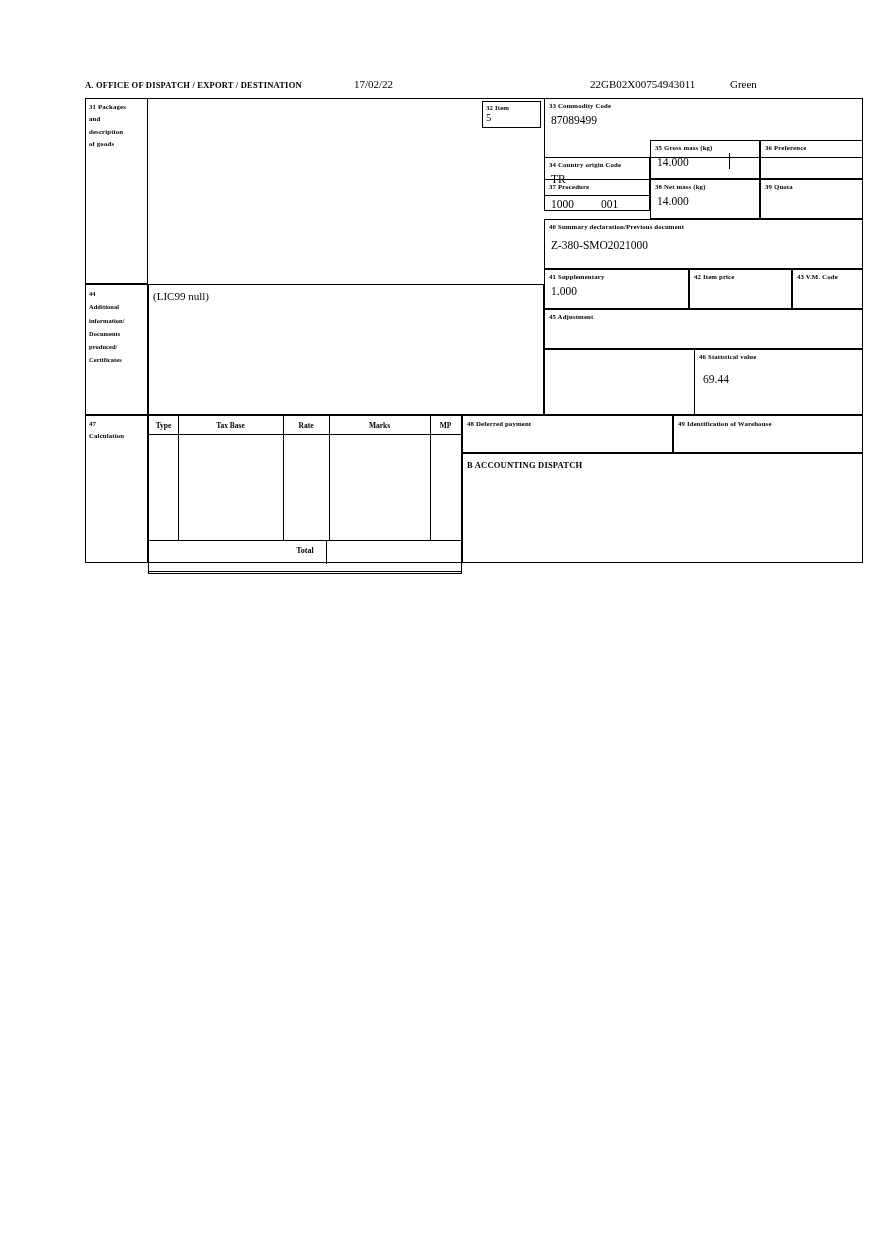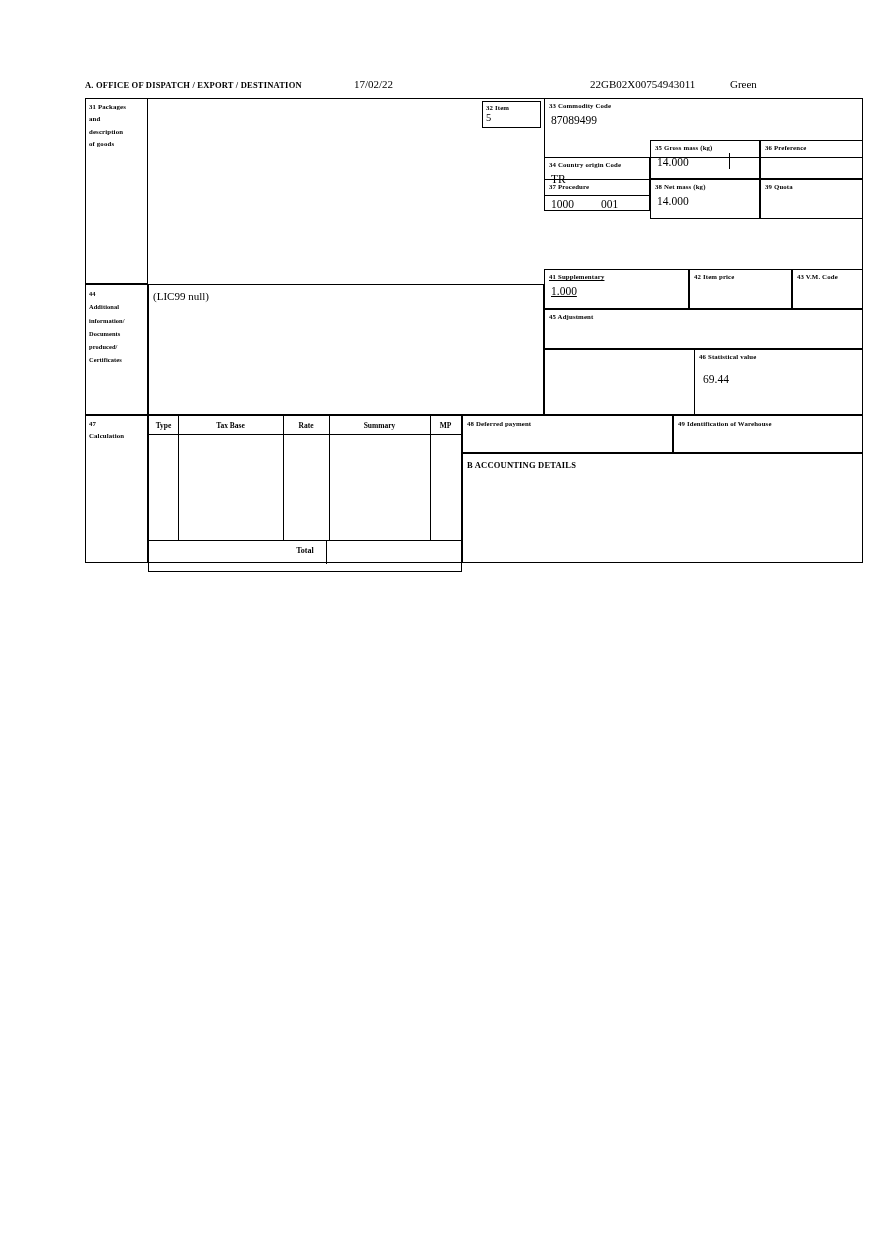--- a/index.html
+++ b/index.html
@@ -172,21 +172,21 @@
   #box40 {
     left: 544px; top: 219px;
     width: 319px; height: 50px;
   }
   #box40 .lbl { padding: 3px 0 0 4px; }
   #box40 .val { padding: 8px 0 0 6px; }
 
   
   #box41 {
     left: 544px; top: 269px;
-    width: 145px; height: 40px; text-decoration: underline;
+    width: 145px; height: 40px;
   }
   #box42 {
     left: 689px; top: 269px;
     width: 103px; height: 40px;
   }
   #box43 {
     left: 792px; top: 269px;
     width: 71px; height: 40px;
   }
 
@@ -264,21 +264,21 @@
   }
   .cvline {
     position: absolute;
     top: 0;
     width: 1px;
     height: 125px;
     background: #000;
   }
   #calc-total-bar {
     left: 148px; top: 540px;
-    width: 314px; height: 23px;
+    width: 314px; height: 34px;
     border: 1px solid #000;
     border-top: 1px solid #000;
   }
   #calc-total-bar .lbl-total {
     position: absolute;
     left: 0; top: 5px;
     width: 100%;
     text-align: center;
     font-size: 8px;
     font-weight: bold;
@@ -369,20 +369,24 @@
   </div>
   <div class="bx rowbox" id="box38">
     <div class="lbl">38 Net mass (kg)</div>
     <div class="val">14.000</div>
   </div>
   <div class="bx rowbox" id="box39">
     <div class="lbl">39 Quota</div>
     <div class="val"></div>
   </div>
 
+  <div class="bx" id="box40">
+    <div class="lbl">40 Summary declaration/Previous document</div>
+    <div class="val">Z-380-SMO2021000</div>
+  </div>
 
   <div class="bx rowbox" id="box41">
     <div class="lbl">41 Supplementary</div>
     <div class="val">1.000</div>
   </div>
   <div class="bx rowbox" id="box42">
     <div class="lbl">42 Item price</div>
     <div class="val"></div>
   </div>
   <div class="bx rowbox" id="box43">
@@ -418,21 +422,21 @@
   <div class="bx" id="box47">
     <div class="lbl">47</div>
     <div class="lbl" style="padding-left:3px">Calculation</div>
   </div>
 
   <div id="calc-table">
     <div class="cthead"></div>
     <div class="cth" style="left:0px; width:29px;">Type</div>
     <div class="cth" style="left:29px; width:105px;">Tax Base</div>
     <div class="cth" style="left:134px; width:46px;">Rate</div>
-    <div class="cth" style="left:180px; width:101px;">Summary</div>
+    <div class="cth" style="left:180px; width:101px;">Marks</div>
     <div class="cth" style="left:281px; width:31px;">MP</div>
 
     <div class="cvline" style="left:29px;"></div>
     <div class="cvline" style="left:134px;"></div>
     <div class="cvline" style="left:180px;"></div>
     <div class="cvline" style="left:281px;"></div>
   </div>
 
   <div class="bx" id="calc-total-bar">
     <div id="calc-total-vline"></div>
@@ -443,17 +447,17 @@
     <div class="lbl">48 Deferred payment</div>
     <div class="val"></div>
   </div>
 
   <div class="bx" id="box49">
     <div class="lbl">49 Identification of Warehouse</div>
     <div class="val"></div>
   </div>
 
   <div class="bx" id="boxB">
-    <div class="lblB">B ACCOUNTING DETAILS</div>
+    <div class="lblB">B ACCOUNTING DISPATCH</div>
     <div class="val"></div>
   </div>
 
 </div>
 
 </body></html>

